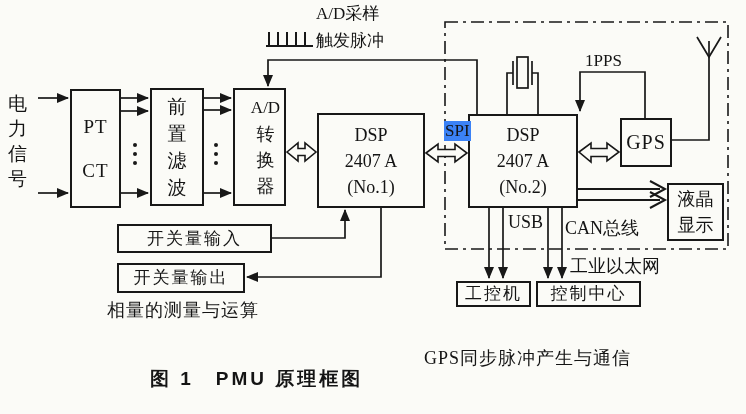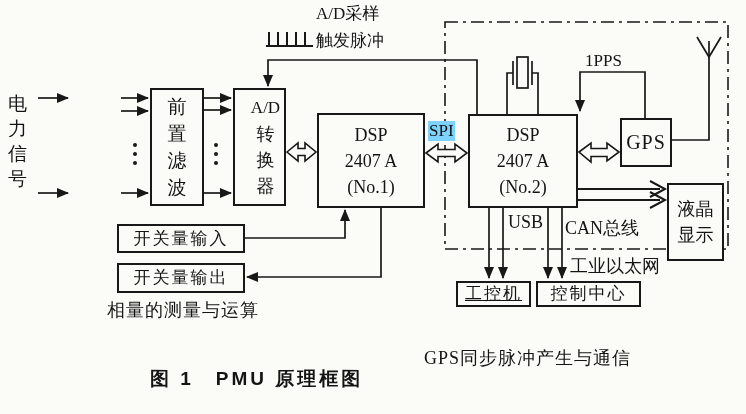--- a/index.html
+++ b/index.html
@@ -117,20 +117,24 @@
       <line x1="503" y1="208" x2="503" y2="278" marker-end="url(#arr)"></line>
 
       <line x1="548" y1="208" x2="548" y2="278" marker-end="url(#arr)"></line>
       <line x1="562" y1="208" x2="562" y2="278" marker-end="url(#arr)"></line>
     </g>
 
     <path d="M245,238 L345,238 L345,210" fill="none" stroke="#181818" stroke-width="1.7" marker-end="url(#arr)"></path>
     <path d="M381,208 L381,277 L247,277" fill="none" stroke="#181818" stroke-width="1.7" marker-end="url(#arr)"></path>
   </svg>
 
+  <div class="box ptct" style="left:70px;top:89px;width:51px;height:119px;">
+      <div>PT</div>
+      <div>CT</div>
+    </div>
 
   <div class="box vchars" style="left:150px;top:88px;width:54px;height:118px;">
       <div>前</div>
       <div>置</div>
       <div>滤</div>
       <div>波</div>
     </div>
 
   <div class="box adcbox" style="left:233px;top:88px;width:53px;height:118px;padding-left:12px;">
       <div>A/D</div>
@@ -148,54 +152,54 @@
   <div class="box dsp" style="left:468px;top:114px;width:110px;height:94px;">
       <div>DSP</div>
       <div>2407 A</div>
       <div>(No.2)</div>
     </div>
 
   <div class="box gpsbox" style="left:620px;top:118px;width:52px;height:49px;">
     <div>GPS</div>
   </div>
 
-  <div class="box lcdbox" style="left:667px;top:183px;width:57px;height:78px;">
+  <div class="box lcdbox" style="left:667px;top:183px;width:57px;height:58px;">
       <div>液晶</div>
       <div>显示</div>
     </div>
 
-  <div class="box smallbox" style="left:117px;top:224px;width:128px;height:29px;">
+  <div class="box smallbox" style="left:117px;top:224px;width:155px;height:29px;">
     <div>开关量输入</div>
   </div>
 
   <div class="box smallbox" style="left:117px;top:263px;width:128px;height:30px;">
     <div>开关量输出</div>
   </div>
 
-  <div class="box smallbox" style="left:456px;top:281px;width:75px;height:26px;text-decoration:underline;">
+  <div class="box smallbox" style="left:456px;top:281px;width:75px;height:26px;">
     <div>工控机</div>
   </div>
 
   <div class="box smallbox" style="left:536px;top:281px;width:105px;height:26px;">
     <div>控制中心</div>
   </div>
 
   <div class="lbl vlabel" style="left:8px;top:91px;text-align:center;">
       <div>电</div>
       <div>力</div>
       <div>信</div>
       <div>号</div>
     </div>
 
   <div class="trigger-lbl">
     <div>A/D采样</div>
     <div>触发脉冲</div>
   </div>
 
-  <div class="lbl latin" style="left:428px;top:121px;background:#7dd3fc;padding:0 1px;">SPI</div>
+  <div class="lbl latin" style="left:444px;top:121px;background:#3b82f6;padding:0 1px;">SPI</div>
 
 
   <div class="lbl latin" style="left:585px;top:51px;">1PPS</div>
 
   <div class="lbl latin" style="left:508px;top:212px;font-size:18px;">USB</div>
 
   <div class="lbl" style="left:565px;top:216px;font-size:18px;">CAN总线</div>
 
   <div class="lbl" style="left:570px;top:254px;font-size:18px;">工业以太网</div>
 

